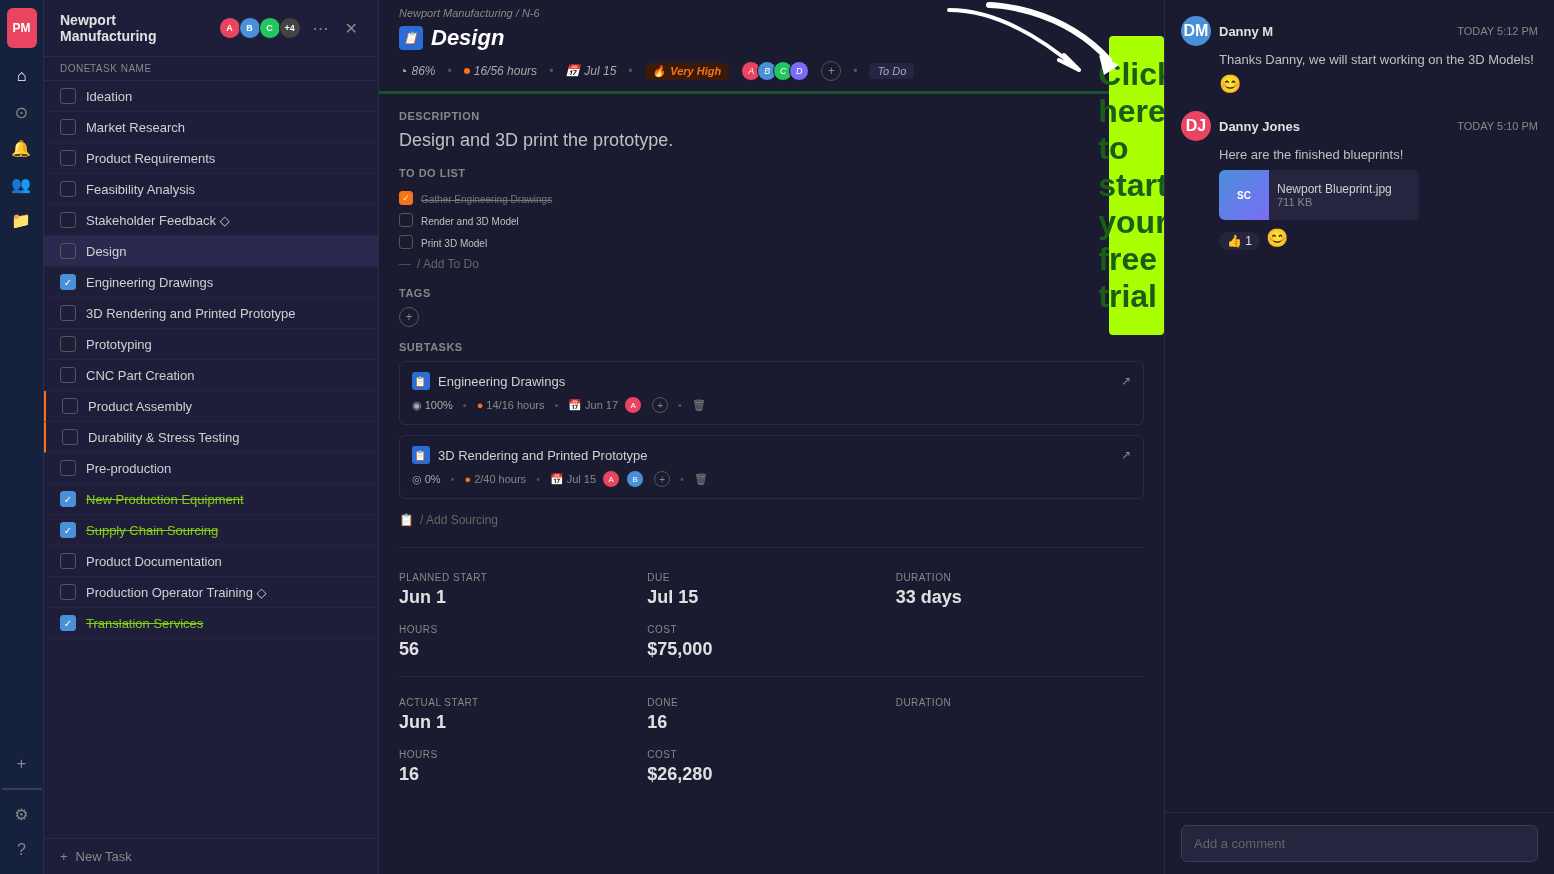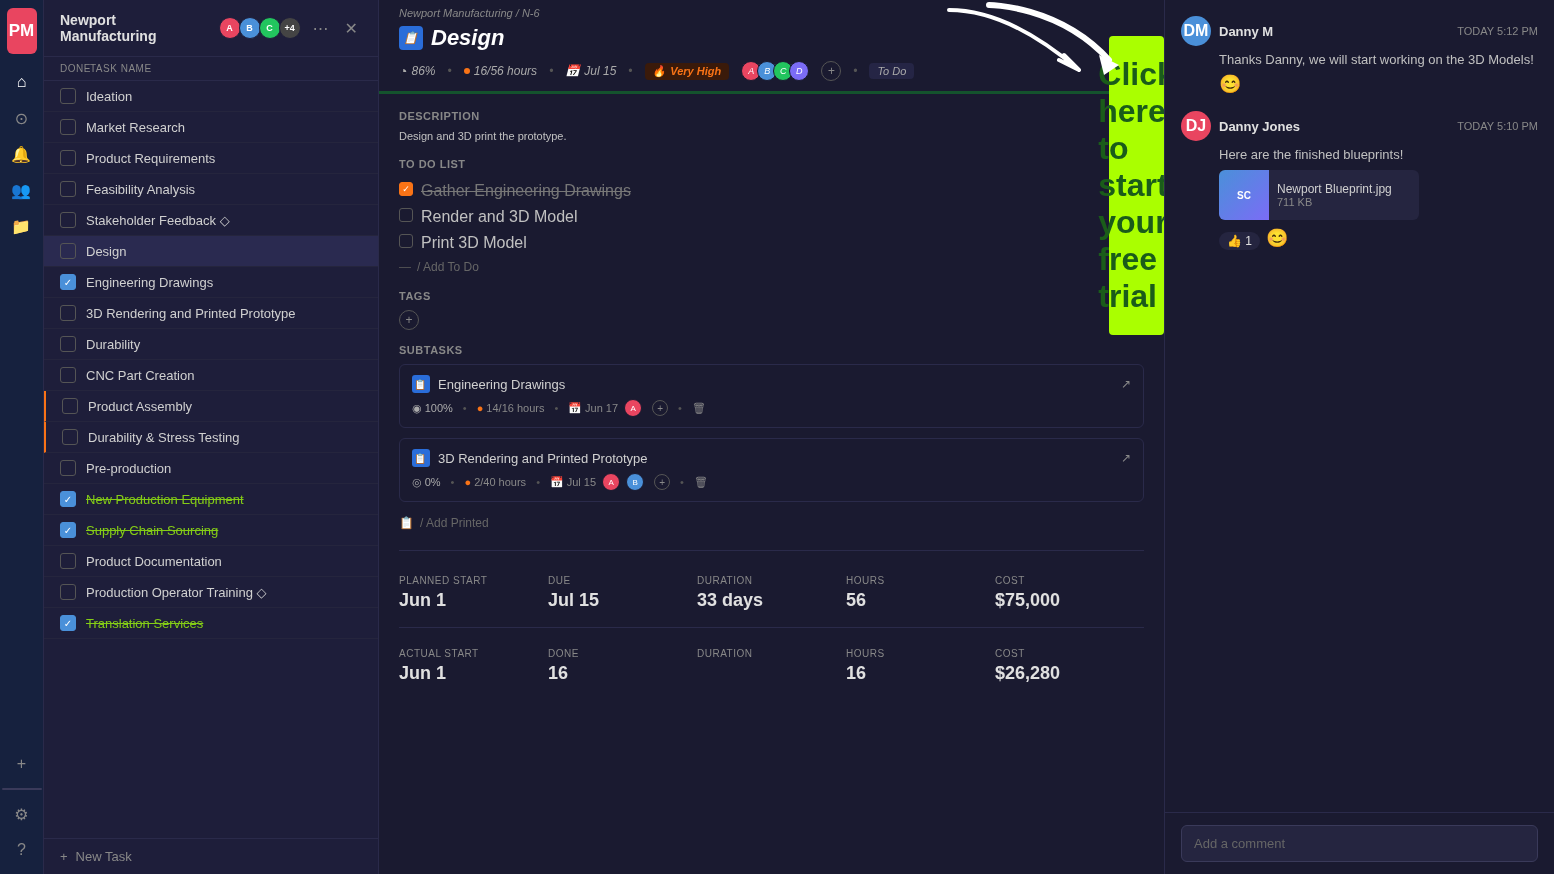--- a/index.html
+++ b/index.html
@@ -11,23 +11,23 @@
       background: #16213e;
       display: flex;
       flex-direction: column;
       align-items: center;
       padding: 8px 0;
       gap: 4px;
       border-right: 1px solid #2a2a4a;
       flex-shrink: 0;
     }
     .icon-sidebar .logo {
-      width: 30px; height: 46px; background: #e94560; border-radius: 6px;
+      width: 30px; height: 40px; background: #e94560; border-radius: 6px;
       display: flex; align-items: center; justify-content: center;
-      font-size: 17px; font-weight: bold; color: white; margin-bottom: 8px;
+      font-size: 12px; font-weight: bold; color: white; margin-bottom: 8px;
     }
     .icon-sidebar .nav-icon {
       width: 32px; height: 32px; display: flex; align-items: center; justify-content: center;
       border-radius: 6px; cursor: pointer; color: #888; font-size: 16px;
     }
     .icon-sidebar .nav-icon.active { color: #fff; }
     .icon-sidebar .spacer { flex: 1; }
     .icon-sidebar .bottom-icons { display: flex; flex-direction: column; align-items: center; gap: 4px; }
 
     
@@ -166,26 +166,26 @@
       flex: 1; overflow-y: auto; padding: 16px 20px;
     }
 
     .section-label {
       font-size: 11px; font-weight: 600; color: #888; text-transform: uppercase;
       letter-spacing: 0.5px; margin-bottom: 8px; margin-top: 16px;
     }
     .section-label:first-child { margin-top: 0; }
 
     .description-text {
-      font-size: 11px; color: #c0c0c0; margin-bottom: 16px;
+      font-size: 18px; color: #c0c0c0; margin-bottom: 16px;
     }
 
     .todo-item {
-      display: flex; align-items: flex-start; gap: 8px; padding: 4px 0;
-      font-size: 16px; color: #c0c0c0;
+      display: flex; align-items: flex-end; gap: 8px; padding: 4px 0;
+      font-size: 10px; color: #c0c0c0;
     }
     .todo-check {
       width: 14px; height: 14px; border: 1.5px solid #555; border-radius: 3px;
       flex-shrink: 0;
     }
     .todo-check.done { background: #f97316; border-color: #f97316; }
     .todo-check.done::after { content: '✓'; color: white; font-size: 9px; display: block; text-align: center; line-height: 12px; }
     .todo-strikethrough { text-decoration: line-through; color: #777; }
 
     .add-todo {
@@ -211,21 +211,21 @@
       display: flex; align-items: center; gap: 10px; font-size: 11px; color: #888;
     }
     .subtask-progress { color: #aaa; }
 
     .add-subtask {
       display: flex; align-items: center; gap: 6px; padding: 4px 0;
       font-size: 12px; color: #666; cursor: pointer;
     }
 
     .stats-grid {
-      display: grid; grid-template-columns: repeat(5, 1fr); gap: 0;
+      display: grid; grid-template-columns: repeat(3, 1fr); gap: 0;
       border-top: 1px solid #2a2a4a; padding-top: 16px; margin-top: 16px;
     }
     .stat-cell { padding: 8px 16px 8px 0; }
     .stat-label { font-size: 10px; color: #888; text-transform: uppercase; letter-spacing: 0.5px; margin-bottom: 4px; }
     .stat-value { font-size: 18px; font-weight: 600; color: #e0e0e0; }
 
     
     .right-panel {
       width: 390px;
       background: #1a1a30;
@@ -363,21 +363,21 @@
       <div class="task-item">
         <div class="task-checkbox checked"></div>
         <span class="task-name">Engineering Drawings</span>
       </div>
       <div class="task-item">
         <div class="task-checkbox"></div>
         <span class="task-name">3D Rendering and Printed Prototype</span>
       </div>
       <div class="task-item">
         <div class="task-checkbox"></div>
-        <span class="task-name">Durability</span>
+        <span class="task-name">Prototyping</span>
       </div>
       <div class="task-item">
         <div class="task-checkbox"></div>
         <span class="task-name">CNC Part Creation</span>
       </div>
       <div class="task-item has-orange-bar">
         <div class="task-checkbox"></div>
         <span class="task-name">Product Assembly</span>
       </div>
       <div class="task-item has-orange-bar">
@@ -537,21 +537,21 @@
         <div class="meta-avatar" style="width:18px;height:18px;font-size:8px;background:#e94560">A</div>
         <div class="meta-avatar blue" style="width:18px;height:18px;font-size:8px;">B</div>
         <div class="plus-btn" style="width:16px;height:16px;font-size:10px;">+</div>
         <span style="color:#555">•</span>
         <span style="cursor:pointer;color:#888;">🗑</span>
       </div>
     </div>
 
     <div class="add-subtask">
       <span style="color:#555">📋</span>
-      <span>/ Add Printed</span>
+      <span>/ Add Sourcing</span>
     </div>
 
     <div class="stats-grid">
       <div class="stat-cell">
         <div class="stat-label">PLANNED START</div>
         <div class="stat-value">Jun 1</div>
       </div>
       <div class="stat-cell">
         <div class="stat-label">DUE</div>
         <div class="stat-value">Jul 15</div>

